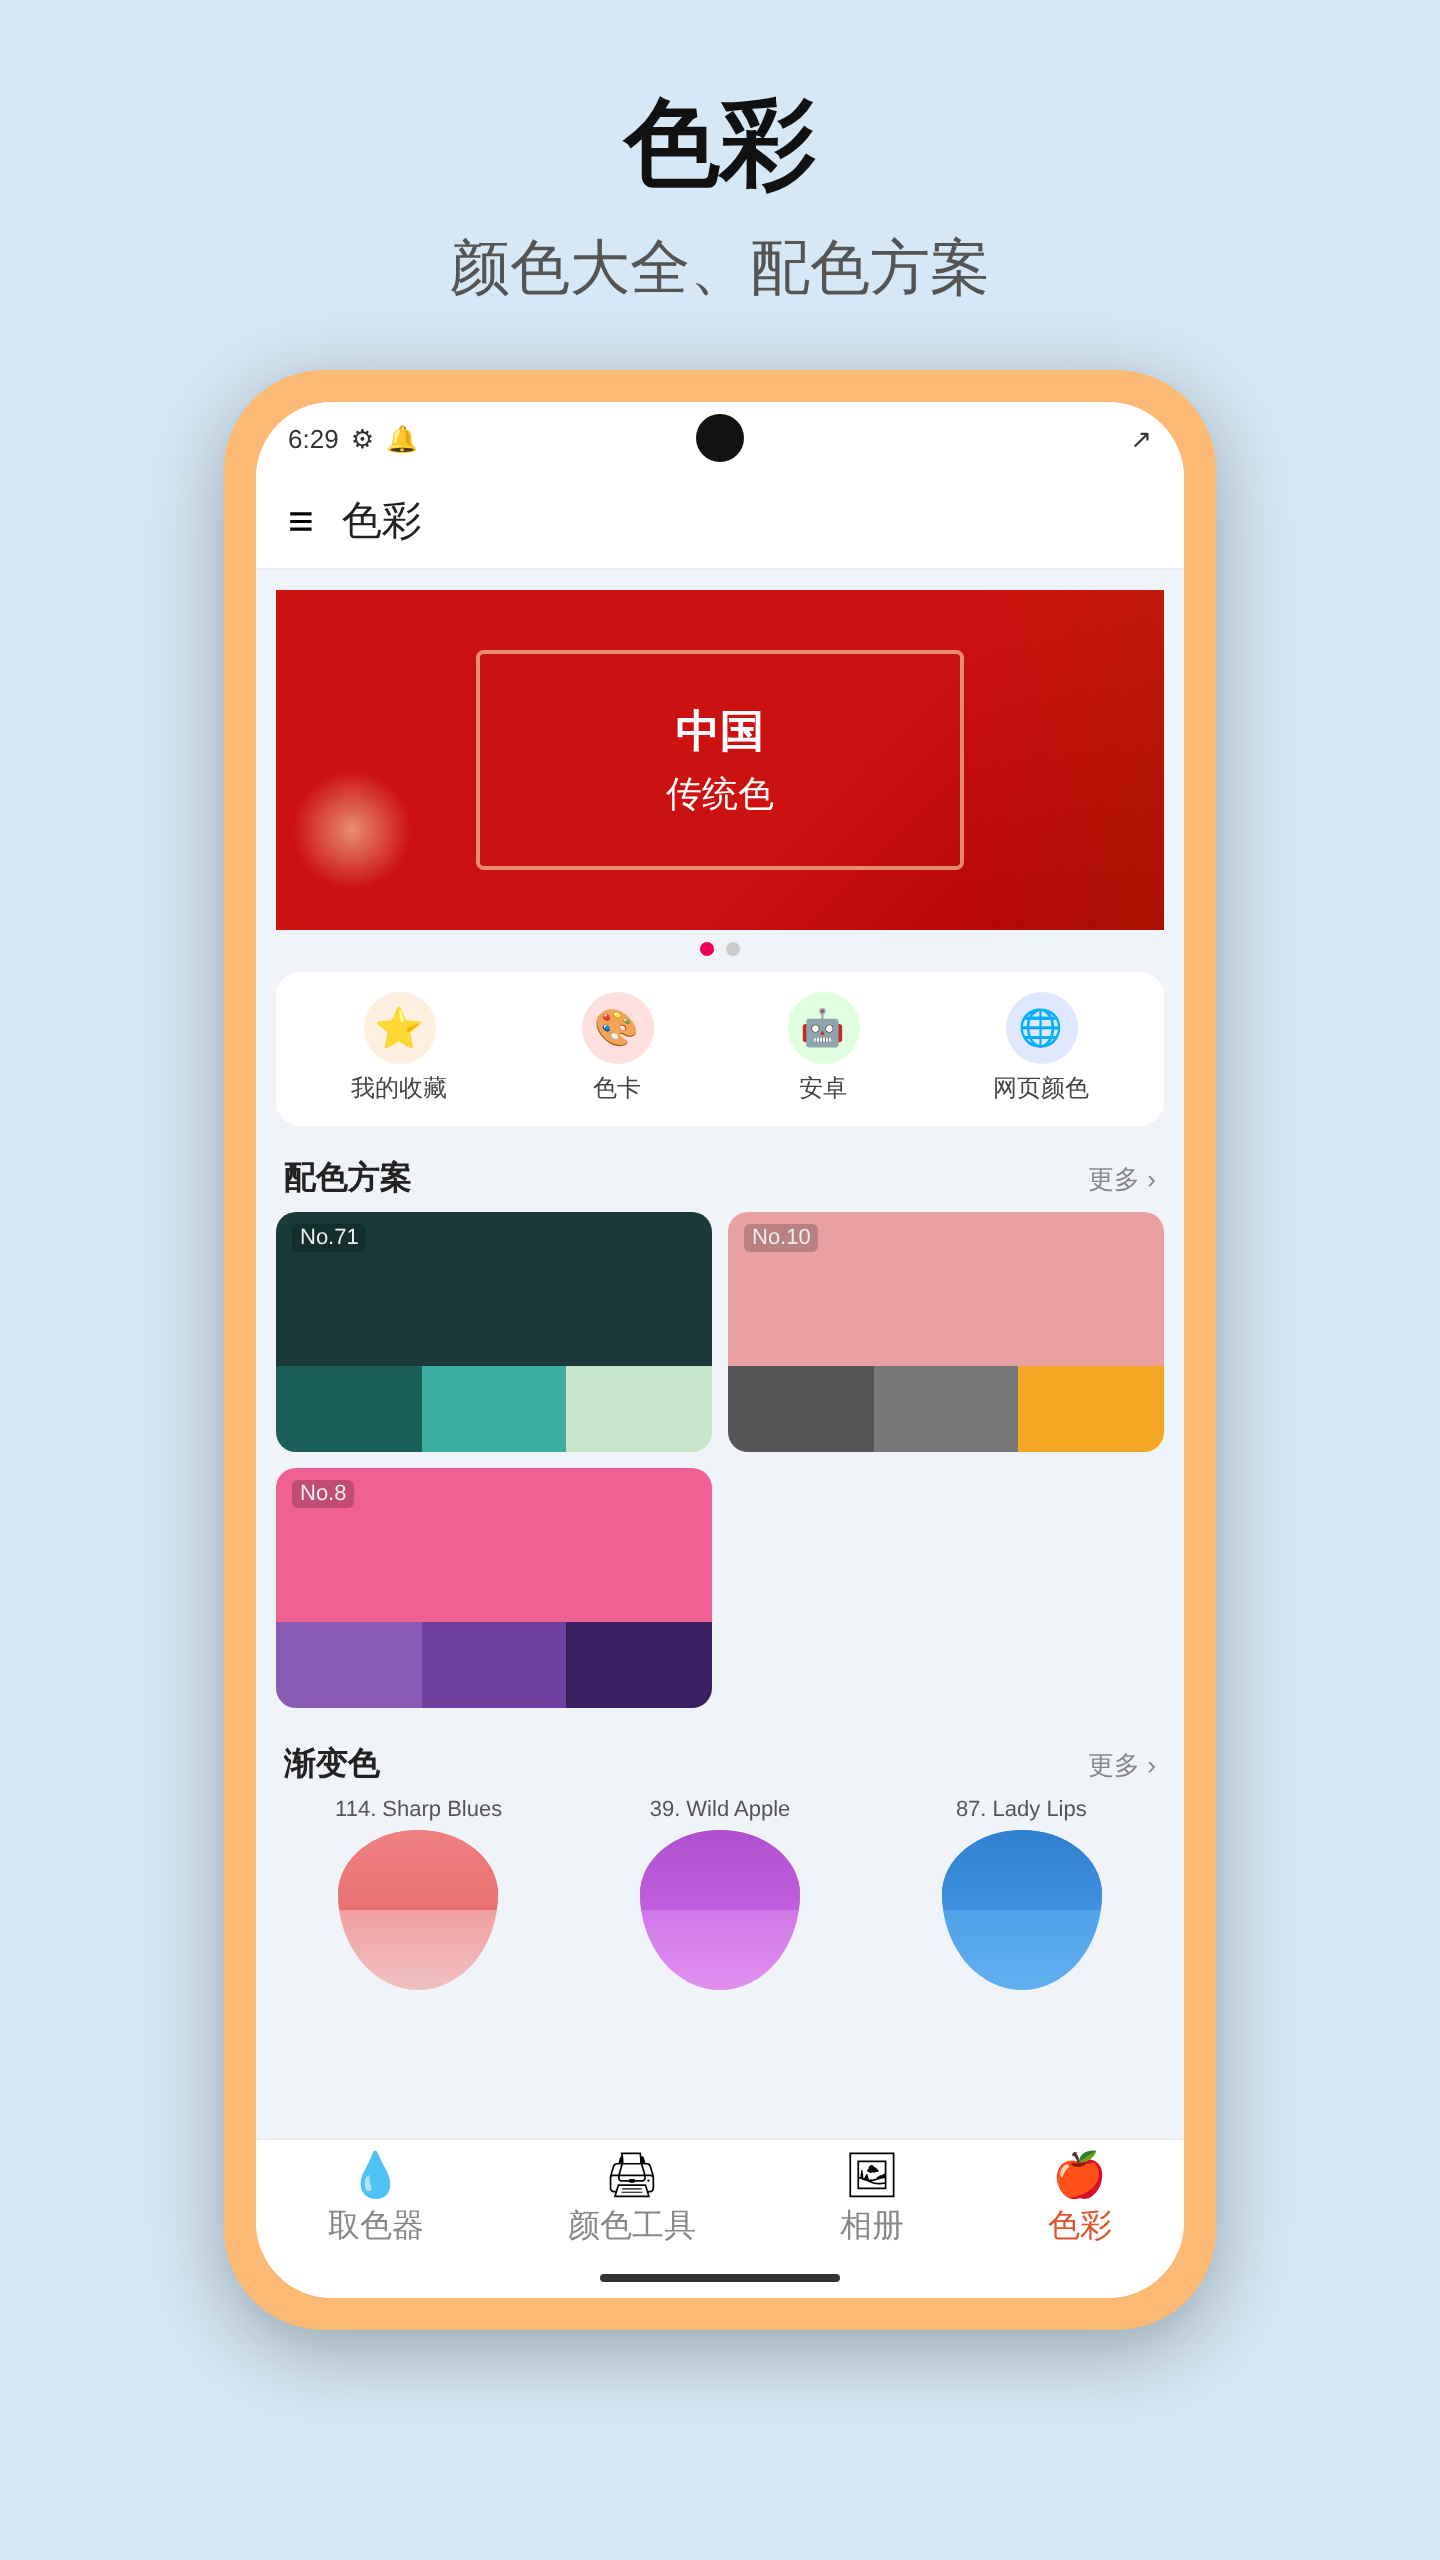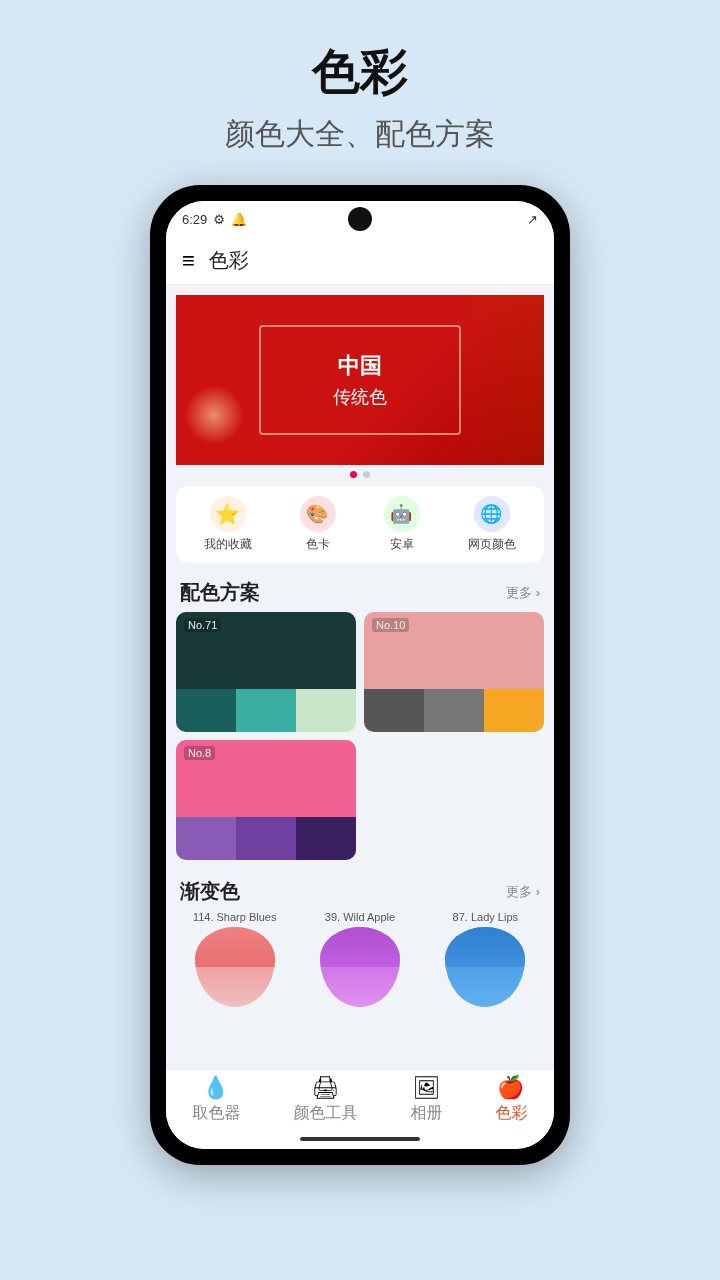--- a/index.html
+++ b/index.html
@@ -22,23 +22,23 @@
       font-weight: bold;
       color: #111;
     }
     .page-subtitle {
       font-size: 30px;
       color: #555;
       margin-top: 10px;
     }
     .phone-wrapper {
       margin-top: 20px;
-      width: 420px;
+      width: 496px;
       height: 980px;
-      background: #000000;
+      background: #fdba74;
       border-radius: 50px;
       padding: 16px;
       box-shadow: 0 10px 40px rgba(0,0,0,0.3);
       position: relative;
     }
     .phone-inner {
       width: 100%;
       height: 100%;
       background: #f0f4f8;
       border-radius: 38px;
@@ -147,21 +147,21 @@
       display: flex; align-items: center; justify-content: center;
       font-size: 20px;
     }
     .nav-label { font-size: 12px; color: #444; }
     .section-header {
       display: flex;
       align-items: center;
       justify-content: space-between;
       padding: 8px 14px 6px;
     }
-    .section-title { font-size: 20px; font-weight: bold; color: #222; }
+    .section-title { font-size: 16px; font-weight: bold; color: #222; }
     .section-more { font-size: 13px; color: #888; cursor: pointer; }
     .palette-grid {
       display: grid;
       grid-template-columns: 1fr 1fr;
       gap: 8px;
       padding: 0 10px;
     }
     .palette-card {
       border-radius: 10px;
       overflow: hidden;

